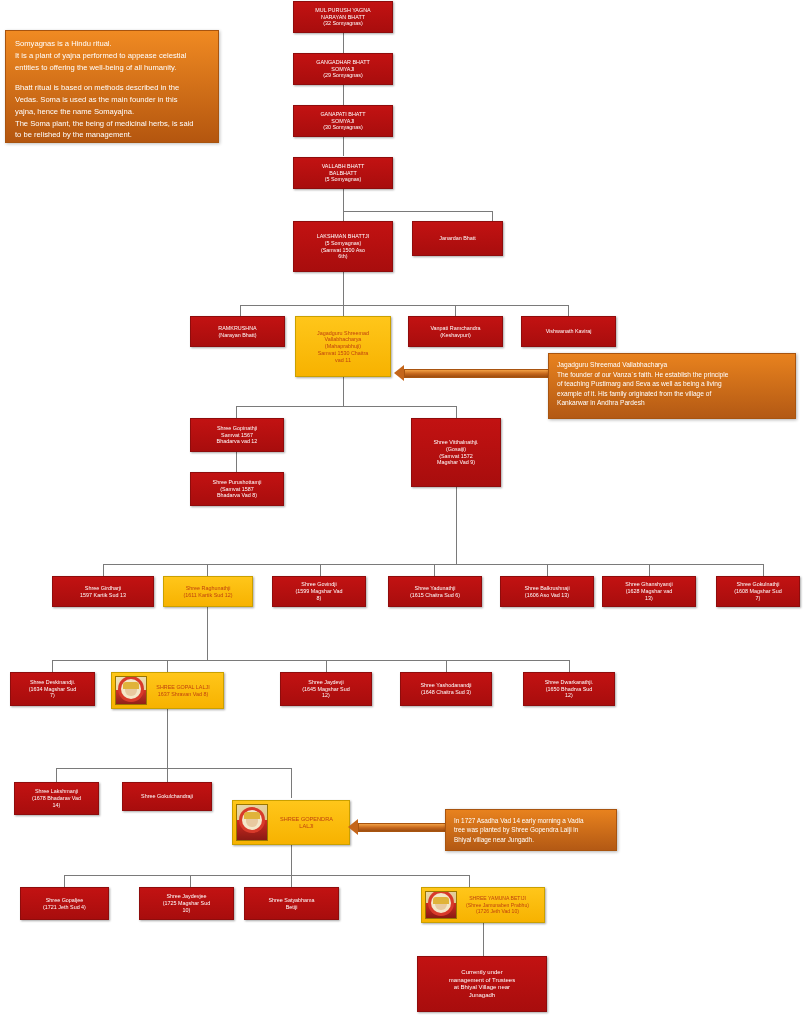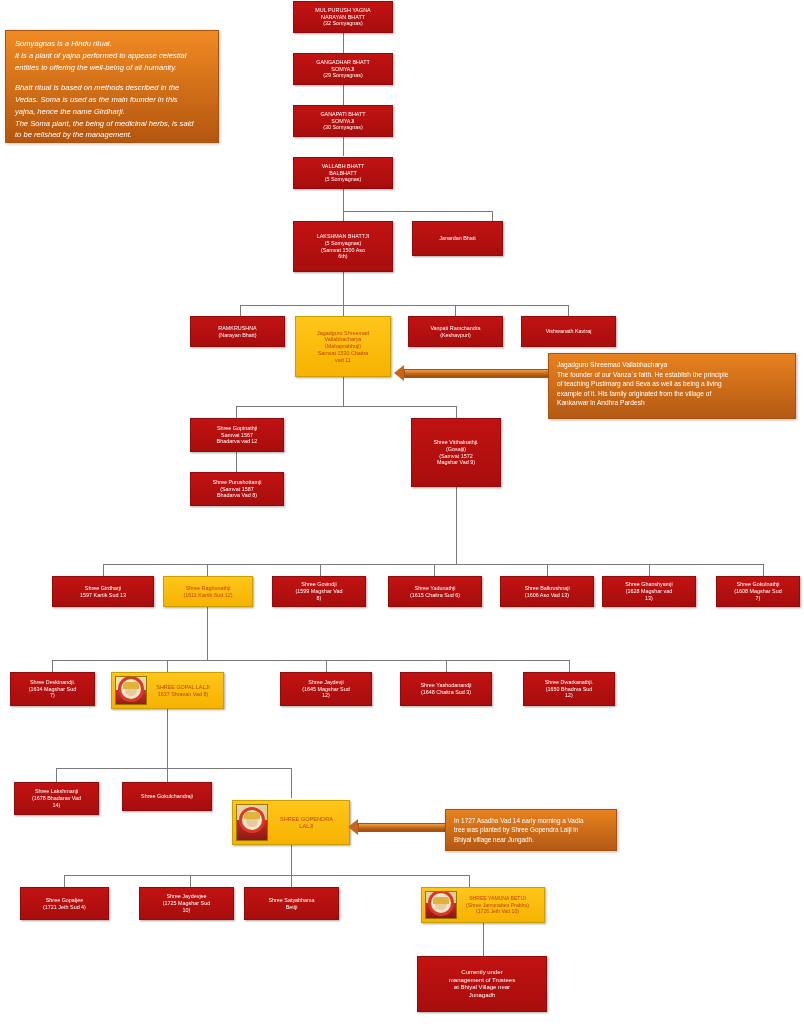--- a/index.html
+++ b/index.html
@@ -57,21 +57,21 @@
   .thumb.red-bg{background:linear-gradient(160deg,#e8d7a8 0%,#d8b97e 100%);}
   .thumb.red-bg .robe{background:linear-gradient(180deg,#cf2a22 0%,#8a1a14 100%);height:56%;}
   .thumb.warm{background:linear-gradient(160deg,#efe2bb 0%,#e2c98e 100%);}
   .thumb.warm .robe{background:linear-gradient(180deg,#d23528 0%,#90201a 100%);height:52%;}
 
   
   .infopanel{position:absolute;box-sizing:border-box;color:#ffffff;
              background:linear-gradient(180deg,#f08a22 0%,#b4560f 100%);
              border:1px solid #a8540f;padding:7px 9px;line-height:1.55;
              box-shadow:1px 1px 3px rgba(0,0,0,.25);}
-  .infopanel .line{display:block;min-height:1px;font-style:italic;}
+  .infopanel .line{display:block;min-height:1px;}
   .blankline{height:9px;}
 </style>
 </head>
 <body>
 
 <div id="canvas">
 
   <div class="ln lnv" style="left:343px;top:33px;height:20px;"></div>
   <div class="ln lnv" style="left:343px;top:85px;height:20px;"></div>
   <div class="ln lnv" style="left:343px;top:137px;height:19px;"></div>
@@ -127,21 +127,21 @@
 
   <div class="ln lnv" style="left:483px;top:921px;height:35px;"></div>
 
   <div class="infopanel" style="left:5px;top:30px;width:214px;height:113px;font-size:7.6px;">
     <span class="line">Somyagnas is a Hindu ritual.</span>
     <span class="line">It is a plant of yajna performed to appease celestial</span>
     <span class="line">entities to offering the well-being of all humanity.</span>
     <span class="line blankline"></span>
     <span class="line">Bhatt ritual is based on methods described in the</span>
     <span class="line">Vedas. Soma is used as the main founder in this</span>
-    <span class="line">yajna, hence the name Girdharji.</span>
+    <span class="line">yajna, hence the name Somayajna.</span>
     <span class="line">The Soma plant, the being of medicinal herbs, is said</span>
     <span class="line">to be relished by the management.</span>
   </div>
 
   <div class="node red" style="left:293px;top:1px;width:100px;height:32px;font-size:5.4px;">
     <div class="txt">
       <div>MUL PURUSH YAGNA</div>
       <div>NARAYAN BHATT</div>
       <div>(32 Somyagnas)</div>
     </div>

